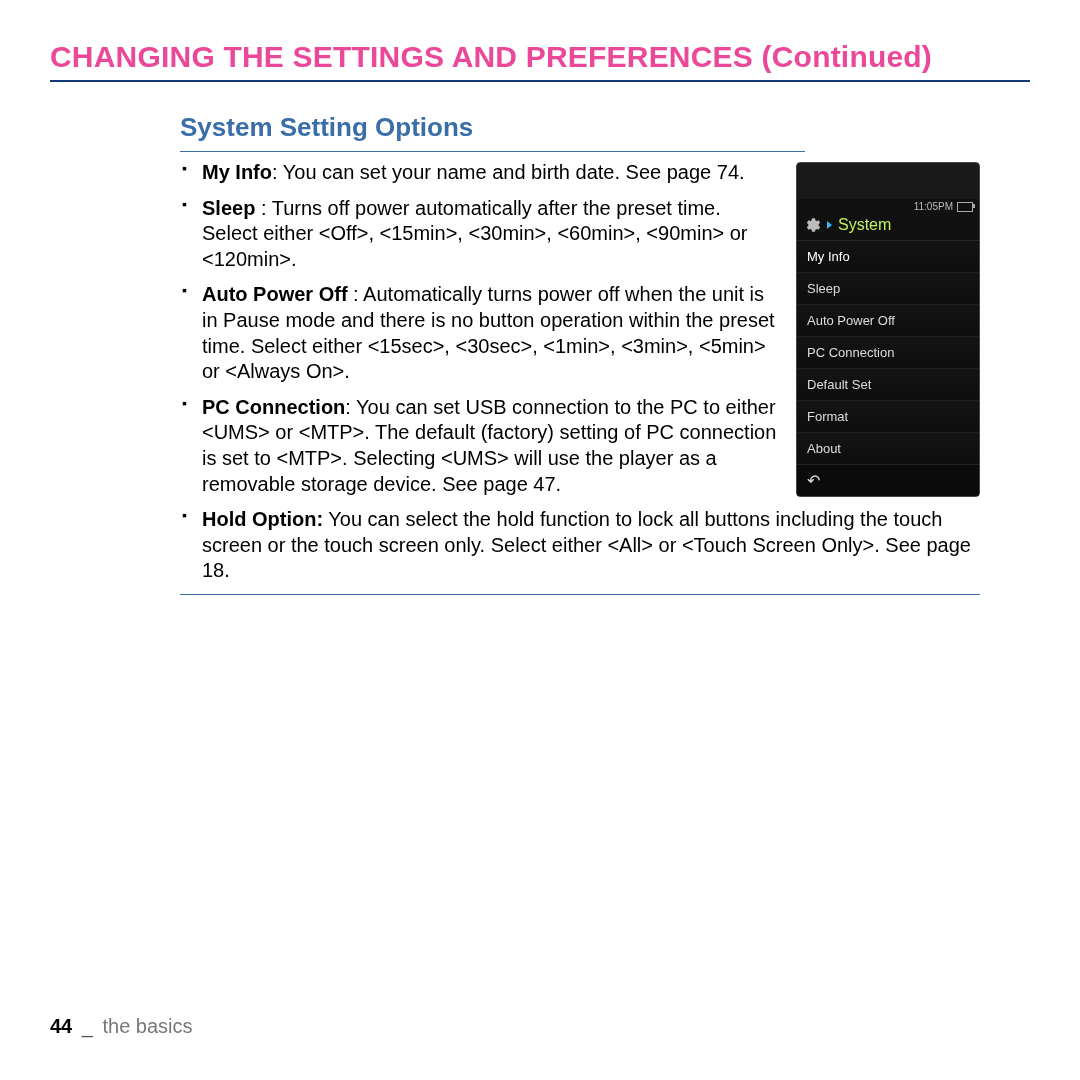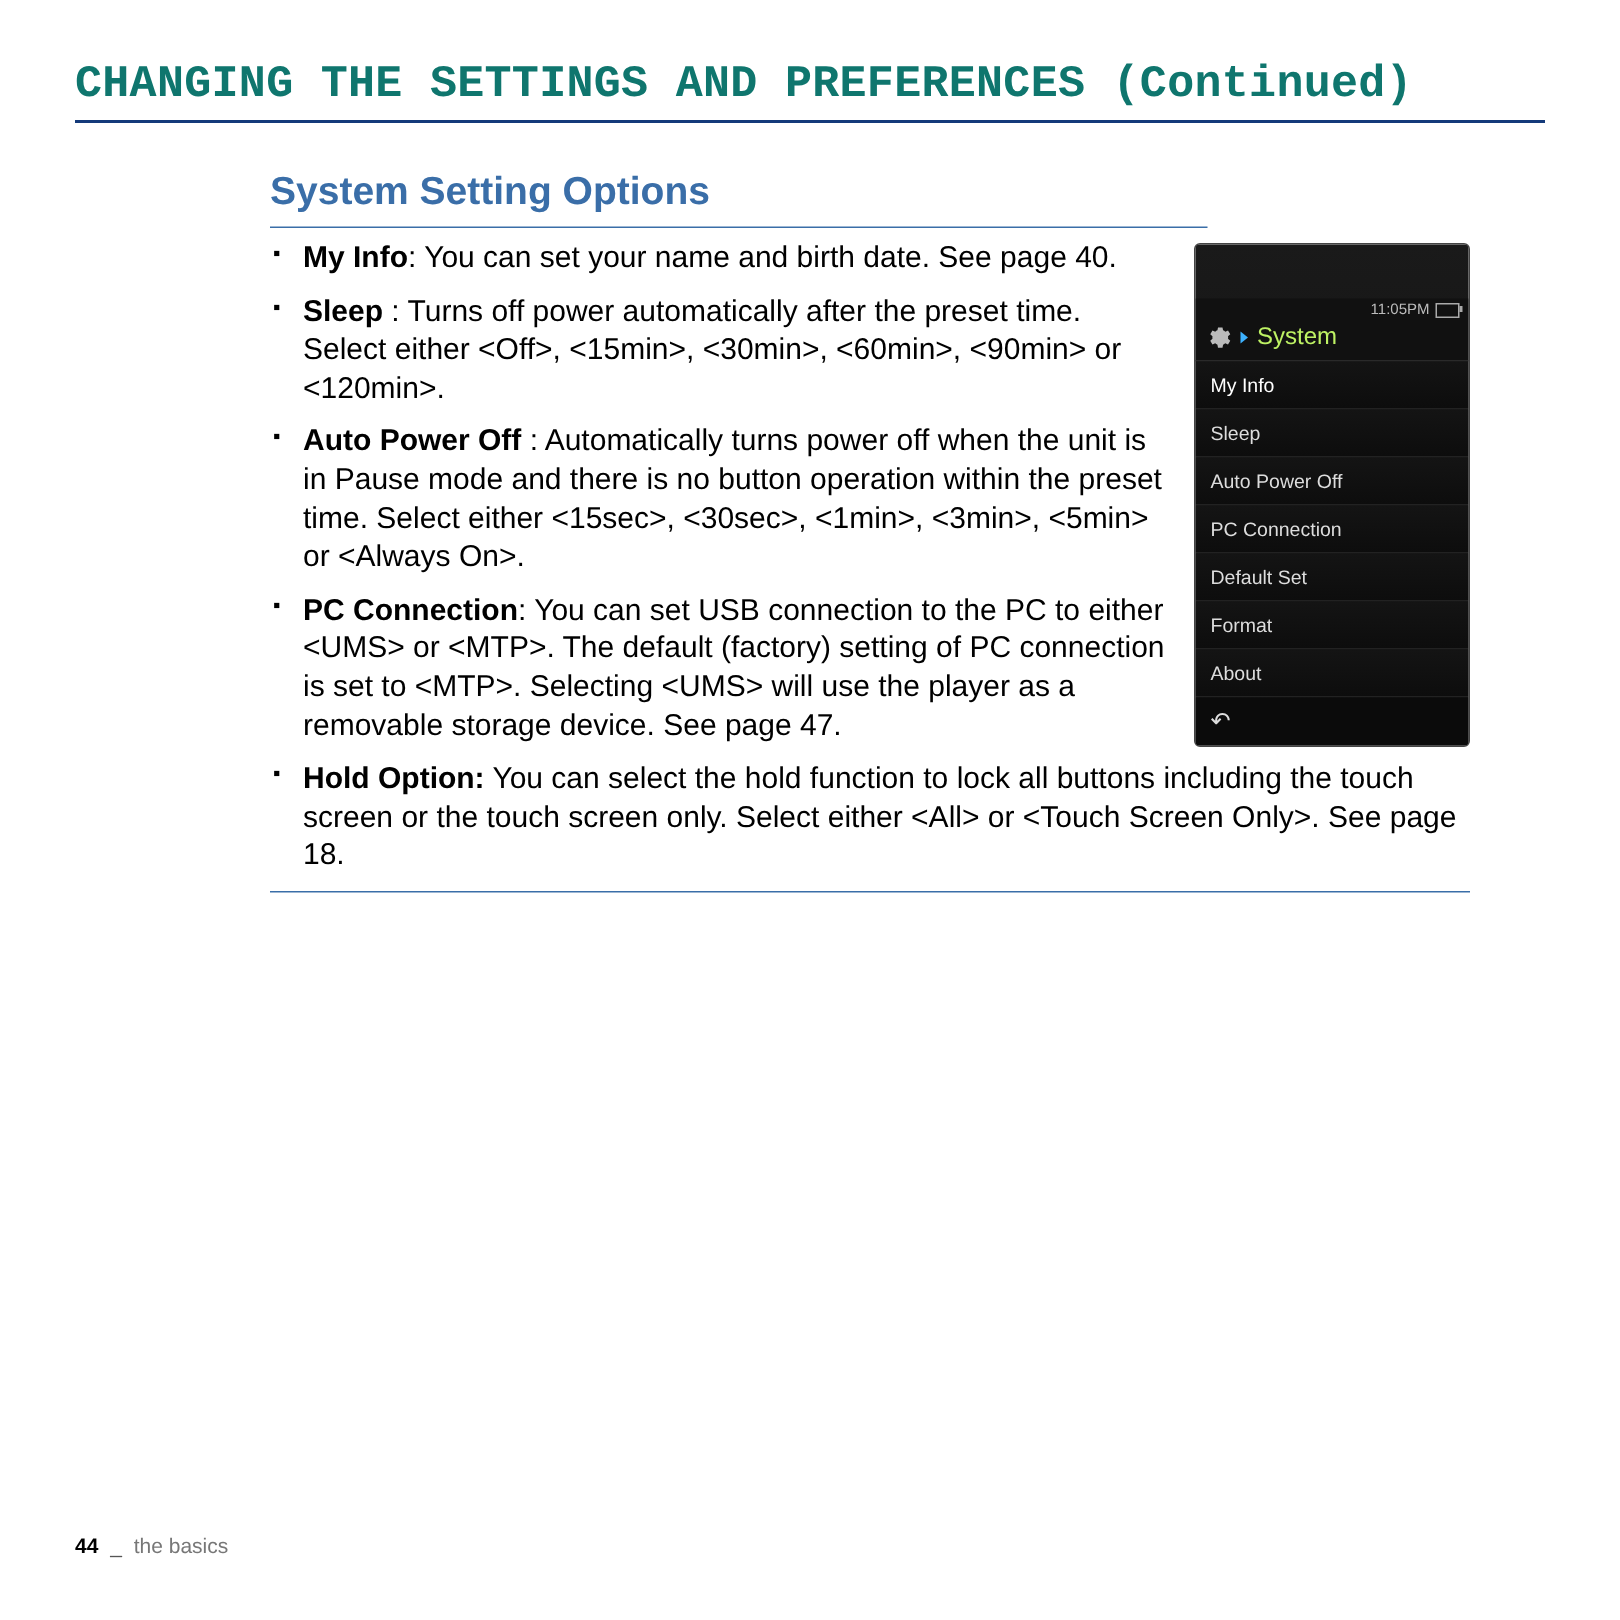--- a/index.html
+++ b/index.html
@@ -10,28 +10,27 @@
     font-family: Arial, Helvetica, sans-serif;
     background: #fff;
     color: #000;
     position: relative;
   }
   .page {
     padding: 40px 50px 0 50px;
     box-sizing: border-box;
   }
   .title {
-    color: #0f766e;
+    color: #ec4899;
     font-weight: bold;
     font-size: 30px;
     border-bottom: 2px solid #143a7a;
     padding-bottom: 6px;
     margin-bottom: 30px;
     letter-spacing: 0.2px;
-    font-family: Liberation Mono, monospace;
   }
   .content {
     padding-left: 130px;
     padding-right: 50px;
   }
   .subhead {
     color: #3a6ea8;
     font-weight: bold;
     font-size: 26px;
     margin-bottom: 8px;
@@ -137,21 +136,21 @@
     background: #0b0b0b;
   }
   .back-icon {
     color: #ddd;
     font-size: 16px;
   }
   .footer {
     position: absolute;
     left: 50px;
     bottom: 42px;
-    font-size: 14px;
+    font-size: 20px;
     color: #222;
   }
   .footer .num { font-weight: bold; color: #000; }
   .footer .sep { color: #555; margin: 0 4px; }
   .footer .sec { color: #777; }
   .left-col { flex: 1; }
   .batt {
     width: 14px; height: 8px;
     border: 1px solid #aaa;
     position: relative;
@@ -169,21 +168,21 @@
 <div class="page">
   <div class="title">CHANGING THE SETTINGS AND PREFERENCES (Continued)</div>
 
   <div class="content">
     <div class="subhead">System Setting Options</div>
     <div class="rule"></div>
 
     <div class="body-row">
       <div class="left-col">
         <ul class="bullets">
-          <li><span class="b">My Info</span><span>: You can set your name and birth date. See page 40.</span></li>
+          <li><span class="b">My Info</span><span>: You can set your name and birth date. See page 74.</span></li>
           <li><span class="b">Sleep</span><span> : Turns off power automatically after the preset time. Select either &lt;Off&gt;, &lt;15min&gt;, &lt;30min&gt;, &lt;60min&gt;, &lt;90min&gt; or &lt;120min&gt;.</span></li>
           <li><span class="b">Auto Power Off</span><span> : Automatically turns power off when the unit is in Pause mode and there is no button operation within the preset time. Select either &lt;15sec&gt;, &lt;30sec&gt;, &lt;1min&gt;, &lt;3min&gt;, &lt;5min&gt; or &lt;Always On&gt;.</span></li>
           <li><span class="b">PC Connection</span><span>: You can set USB connection to the PC to either &lt;UMS&gt; or &lt;MTP&gt;. The default (factory) setting of PC connection is set to &lt;MTP&gt;. Selecting &lt;UMS&gt; will use the player as a removable storage device. See page 47.</span></li>
         </ul>
       </div>
 
       <div class="device">
         <div class="dev-status">
           <span>11:05PM</span>
           <span class="batt"></span>

